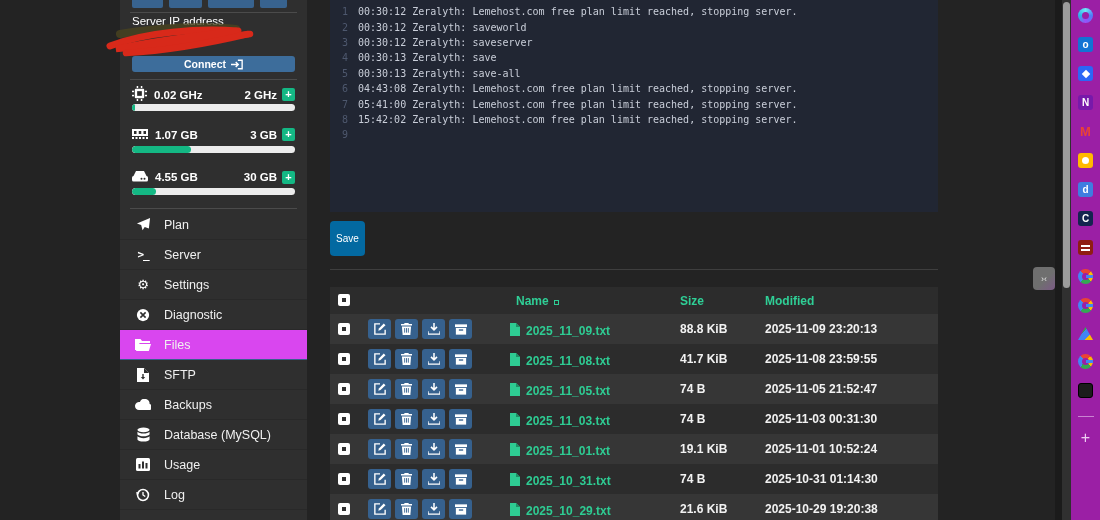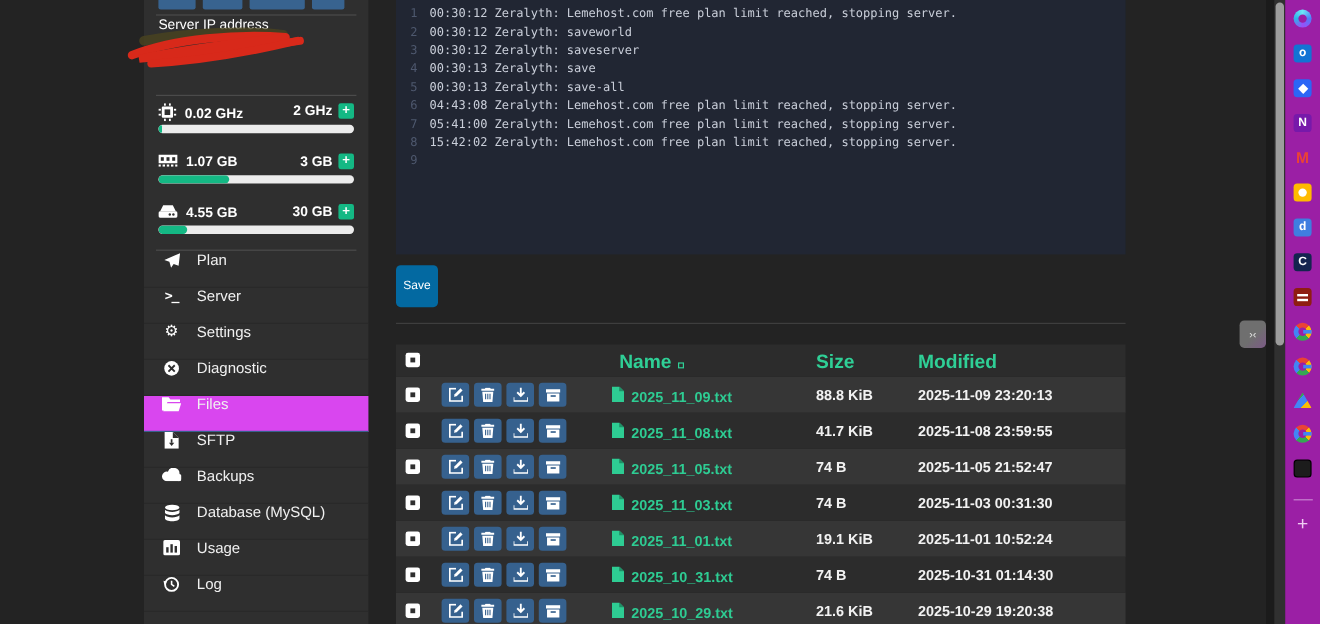--- a/index.html
+++ b/index.html
@@ -10,29 +10,29 @@
   .sidebar { position:absolute; left:120px; top:0; width:187px; height:520px; background:#2f2f2f; }
   .top-btns { position:absolute; top:0; left:12px; display:flex; gap:6px; }
   .top-btn { height:8px; background:#38638f; border:none; border-radius:0 0 2px 2px; }
   .sb-hr { position:absolute; left:10px; right:10px; border-top:1px solid #4b4b4b; }
   .ip-label { position:absolute; top:15px; left:12px; color:#fff; font-size:11.5px; font-weight:400; }
   .scribble { position:absolute; left:-14px; top:22px; z-index:5; }
   .connect-btn { position:absolute; top:56px; left:12px; width:163px; height:16px; background:#3d6d9b; border:none;
     border-radius:3px; color:#fff; font-size:10.5px; font-weight:700; display:flex; align-items:center;
     justify-content:center; gap:5px; font-family:"Liberation Sans",sans-serif; cursor:pointer; }
   .meter { position:absolute; left:12px; right:12px; }
-  .meter-row { display:flex; justify-content:space-between; align-items:flex-start; color:#fff; font-size:11.5px; font-weight:700; }
+  .meter-row { display:flex; justify-content:space-between; align-items:center; color:#fff; font-size:11.5px; font-weight:700; }
   .meter-left { display:flex; align-items:center; gap:7px; }
   .meter-right { display:flex; align-items:center; gap:5px; }
   .plus-btn { width:13px; height:13px; background:#14b884; border:none; border-radius:2px; color:#fff;
     font-size:11px; font-weight:700; line-height:11px; display:flex; align-items:center; justify-content:center; cursor:pointer; }
   .bar { position:absolute; left:12px; right:12px; height:7px; background:#ececec; border-radius:4px; overflow:hidden; }
   .bar-fill { height:100%; background:#14b884; border-radius:4px; }
   .menu { position:absolute; top:210px; left:0; right:0; }
-  .menu-item { height:30px; display:flex; align-items:flex-start; padding-left:14px; gap:12px;
+  .menu-item { height:30px; display:flex; align-items:center; padding-left:14px; gap:12px;
     border-bottom:1px solid #292929; color:#f0f0f0; font-size:12.5px; cursor:pointer; }
   .menu-item.active { background:#d946ef; border-bottom-color:#38608c; }
   .mi-icon { width:18px; display:flex; justify-content:center; align-items:center; flex:none; }
   .glyph-icon { font-family:"DejaVu Sans",sans-serif; color:#fff; font-size:13px; line-height:1; }
   .term-glyph { font-family:"DejaVu Sans Mono",monospace; color:#fff; font-size:11px; font-weight:700; letter-spacing:-1px; }
 
   
   .editor { position:absolute; left:330px; top:0; width:608px; height:212px; background:#212633; padding-top:4px;
     font-family:"DejaVu Sans Mono",monospace; font-size:10px; }
   .eline { display:flex; height:15.4px; align-items:center; }
@@ -44,21 +44,21 @@
   .main-hr { position:absolute; left:330px; width:608px; top:269px; border-top:1px solid #3e3e3e; }
 
   
   .ftable { position:absolute; left:330px; top:287px; width:608px; }
   .thead { position:relative; height:27px; background:#2c2c2c; }
   .trow { position:relative; height:30px; }
   .r-odd { background:#363636; }
   .r-even { background:#2c2c2c; }
   .cb { position:absolute; width:12px; height:12px; background:#fff; border-radius:2px; cursor:pointer; }
   .cb::after { content:""; position:absolute; inset:4px; background:#2f2f2f; }
-  .hname,.hsize,.hmod { position:absolute; top:7px; color:#2fcf96; font-size:16px; font-weight:700; cursor:pointer; }
+  .hname,.hsize,.hmod { position:absolute; top:7px; color:#2fcf96; font-size:12px; font-weight:700; cursor:pointer; }
   .hname { left:186px; } .hsize { left:350px; } .hmod { left:435px; }
   .sortbox { display:inline-block; width:5px; height:5px; border:1px solid #2fcf96; margin-left:5px; }
   .btns { position:absolute; left:38px; top:5px; display:flex; gap:4px; }
   .abtn { width:23px; height:20px; background:#36618e; border:none; border-radius:3px; display:flex;
     align-items:center; justify-content:center; cursor:pointer; }
   .namecell { position:absolute; left:180px; top:8px; display:flex; align-items:center; gap:6px; }
   .flink { color:#2ecc93; font-size:12px; font-weight:700; text-decoration:none; cursor:pointer; }
   .sz { position:absolute; left:350px; top:8px; color:#f2f2f2; font-size:12px; font-weight:700; }
   .md { position:absolute; left:435px; top:8px; color:#f2f2f2; font-size:12px; font-weight:700;text-align:center; }
 
@@ -109,20 +109,27 @@
   <div class="sb-hr" style="top:12px"></div>
   <div class="ip-label">Server IP address</div>
 
   <svg class="scribble" width="160" height="38" viewBox="0 0 160 38">
     <path d="M14 12 C 52 5, 100 3, 130 7" stroke="#4a441f" stroke-width="8" fill="none" stroke-linecap="round" opacity="0.8"></path>
     <path d="M4 24 C 40 10, 92 6, 132 9" stroke="#d8291a" stroke-width="7" fill="none" stroke-linecap="round"></path>
     <path d="M130 9 C 95 13, 45 19, 10 27 C 55 23, 106 17, 144 12" stroke="#d8291a" stroke-width="6.5" fill="none" stroke-linecap="round"></path>
     <path d="M142 12 C 100 22, 55 29, 20 31" stroke="#d8291a" stroke-width="6.5" fill="none" stroke-linecap="round"></path>
   </svg>
 
+  <button class="connect-btn">
+    <span>Connect</span>
+    <svg width="12" height="11" viewBox="0 0 14 12">
+        <path d="M8 1h5v10H8" fill="none" stroke="#fff" stroke-width="1.6"></path>
+        <path d="M0 6h8M5.5 3l3 3-3 3" fill="none" stroke="#fff" stroke-width="1.6"></path>
+      </svg>
+  </button>
   <div class="sb-hr" style="top:79px"></div>
 
   <div class="meter" style="top:86px">
     <div class="meter-row">
       <span class="meter-left">
         <span><svg width="15" height="15" viewBox="0 0 16 16">
               <rect x="3" y="3" width="10" height="10" rx="1" fill="#fff"></rect>
               <rect x="5.5" y="5.5" width="5" height="5" fill="#2f2f2f"></rect>
               <g fill="#fff">
                 <rect x="5" y="0" width="1.6" height="2.2"></rect>

